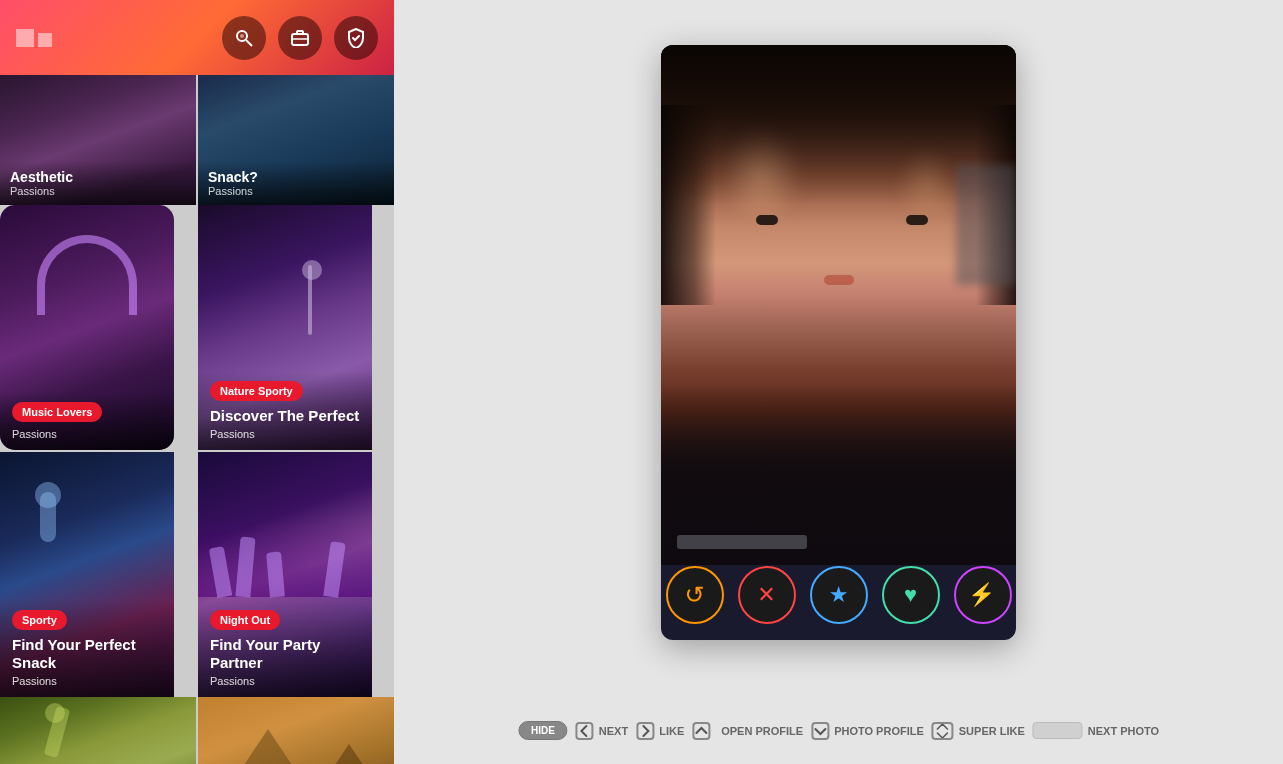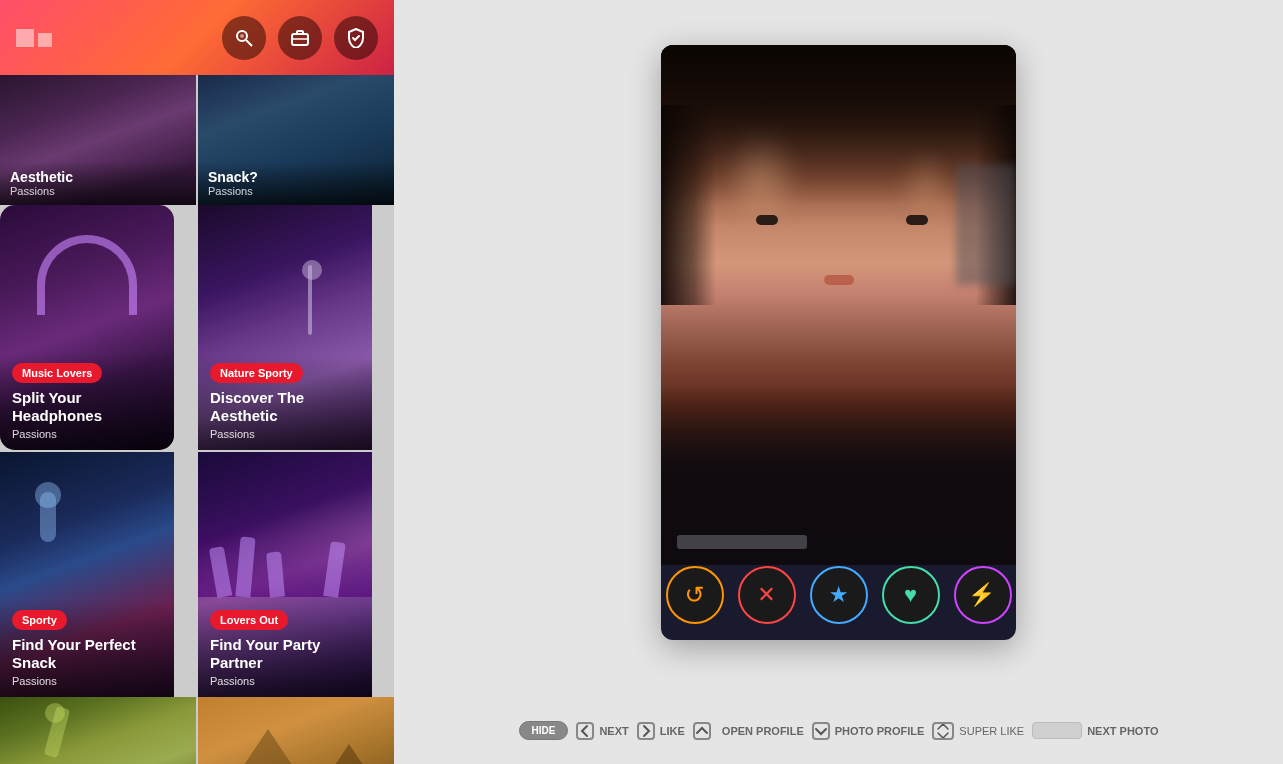--- a/index.html
+++ b/index.html
@@ -344,32 +344,31 @@
     </div>
   </div>
 
   <div class="cards-grid">
 
     <div class="passion-card music-bg">
 
       <div style="position:absolute;top:30px;left:50%;transform:translateX(-50%);width:100px;height:80px;border-top:8px solid #cc88ff;border-radius:50px 50px 0 0;border-left:8px solid #cc88ff;border-right:8px solid #cc88ff;opacity:0.6;"></div>
       <div class="card-content">
         <div class="category-badge">Music Lovers</div>
-        <div class="card-title">Split Your Headphones</div>
         <div class="card-subtitle">Passions</div>
       </div>
     </div>
 
     <div class="passion-card nature-bg">
 
       <div style="position:absolute;top:60px;right:60px;width:4px;height:70px;background:rgba(200,180,220,0.6);border-radius:4px;"></div>
       <div style="position:absolute;top:55px;right:50px;width:20px;height:20px;border-radius:50%;background:rgba(200,180,220,0.5);"></div>
       <div class="card-content">
         <div class="category-badge">Nature Sporty</div>
-        <div class="card-title">Discover The Aesthetic</div>
+        <div class="card-title">Discover The Perfect</div>
         <div class="card-subtitle">Passions</div>
       </div>
     </div>
 
     <div class="passion-card sporty-bg">
 
       <div style="position:absolute;top:40px;left:40px;width:16px;height:50px;background:rgba(150,200,255,0.4);border-radius:8px;"></div>
       <div style="position:absolute;top:30px;left:35px;width:26px;height:26px;border-radius:50%;background:rgba(150,200,255,0.4);"></div>
       <div class="card-content">
         <div class="category-badge">Sporty</div>
@@ -379,21 +378,21 @@
     </div>
 
     <div class="passion-card nightout-bg">
 
       <div style="position:absolute;bottom:100px;left:0;right:0;height:80px;background:linear-gradient(transparent, rgba(80,0,120,0.6));"></div>
       <div style="position:absolute;bottom:100px;left:15px;width:15px;height:50px;background:rgba(200,150,255,0.5);border-radius:4px 4px 0 0;transform:rotate(-10deg);"></div>
       <div style="position:absolute;bottom:100px;left:40px;width:15px;height:60px;background:rgba(200,150,255,0.5);border-radius:4px 4px 0 0;transform:rotate(5deg);"></div>
       <div style="position:absolute;bottom:100px;left:70px;width:15px;height:45px;background:rgba(200,150,255,0.5);border-radius:4px 4px 0 0;transform:rotate(-5deg);"></div>
       <div style="position:absolute;bottom:100px;right:30px;width:15px;height:55px;background:rgba(200,150,255,0.5);border-radius:4px 4px 0 0;transform:rotate(8deg);"></div>
       <div class="card-content">
-        <div class="category-badge">Lovers Out</div>
+        <div class="category-badge">Night Out</div>
         <div class="card-title">Find Your Party Partner</div>
         <div class="card-subtitle">Passions</div>
       </div>
     </div>
   </div>
 
   <div class="bottom-cards-row">
     <div class="bottom-card thrill-bg">
 
       <div style="position:absolute;top:10px;left:50px;width:14px;height:50px;background:rgba(200,220,100,0.4);border-radius:4px;transform:rotate(15deg);"></div>
@@ -500,21 +499,21 @@
       <span style="color:#666;font-size:11px;font-weight:bold;">PHOTO PROFILE</span>
     </div>
 
     <div class="shortcut-item">
       <span class="shortcut-icon" style="width:22px;">
         <svg width="18" height="14" viewBox="0 0 18 14">
           <path d="M4 9l5 5 5-5" stroke="#555" stroke-width="1.5" fill="none" stroke-linecap="round"></path>
           <path d="M4 5L9 0l5 5" stroke="#555" stroke-width="1.5" fill="none" stroke-linecap="round"></path>
         </svg>
       </span>
-      <span style="color:#666;font-size:11px;font-weight:normal;">SUPER LIKE</span>
+      <span style="color:#666;font-size:11px;font-weight:bold;">SUPER LIKE</span>
     </div>
 
     <div class="shortcut-item">
       <span class="shortcut-key" style="min-width:50px;display:inline-block;">&nbsp;</span>
       <span style="color:#666;font-size:11px;font-weight:bold;">NEXT PHOTO</span>
     </div>
 
   </div>
 
 </div>

